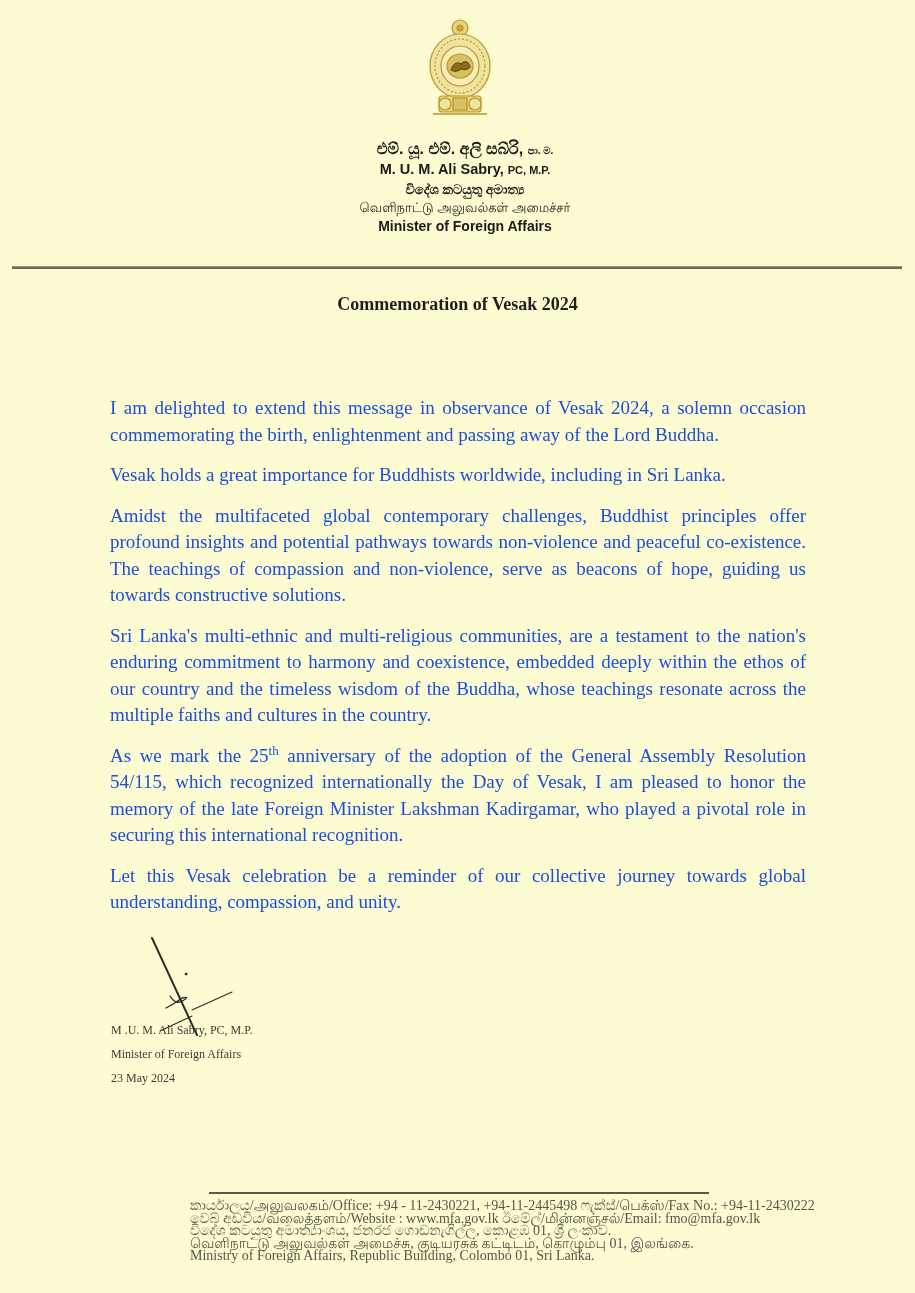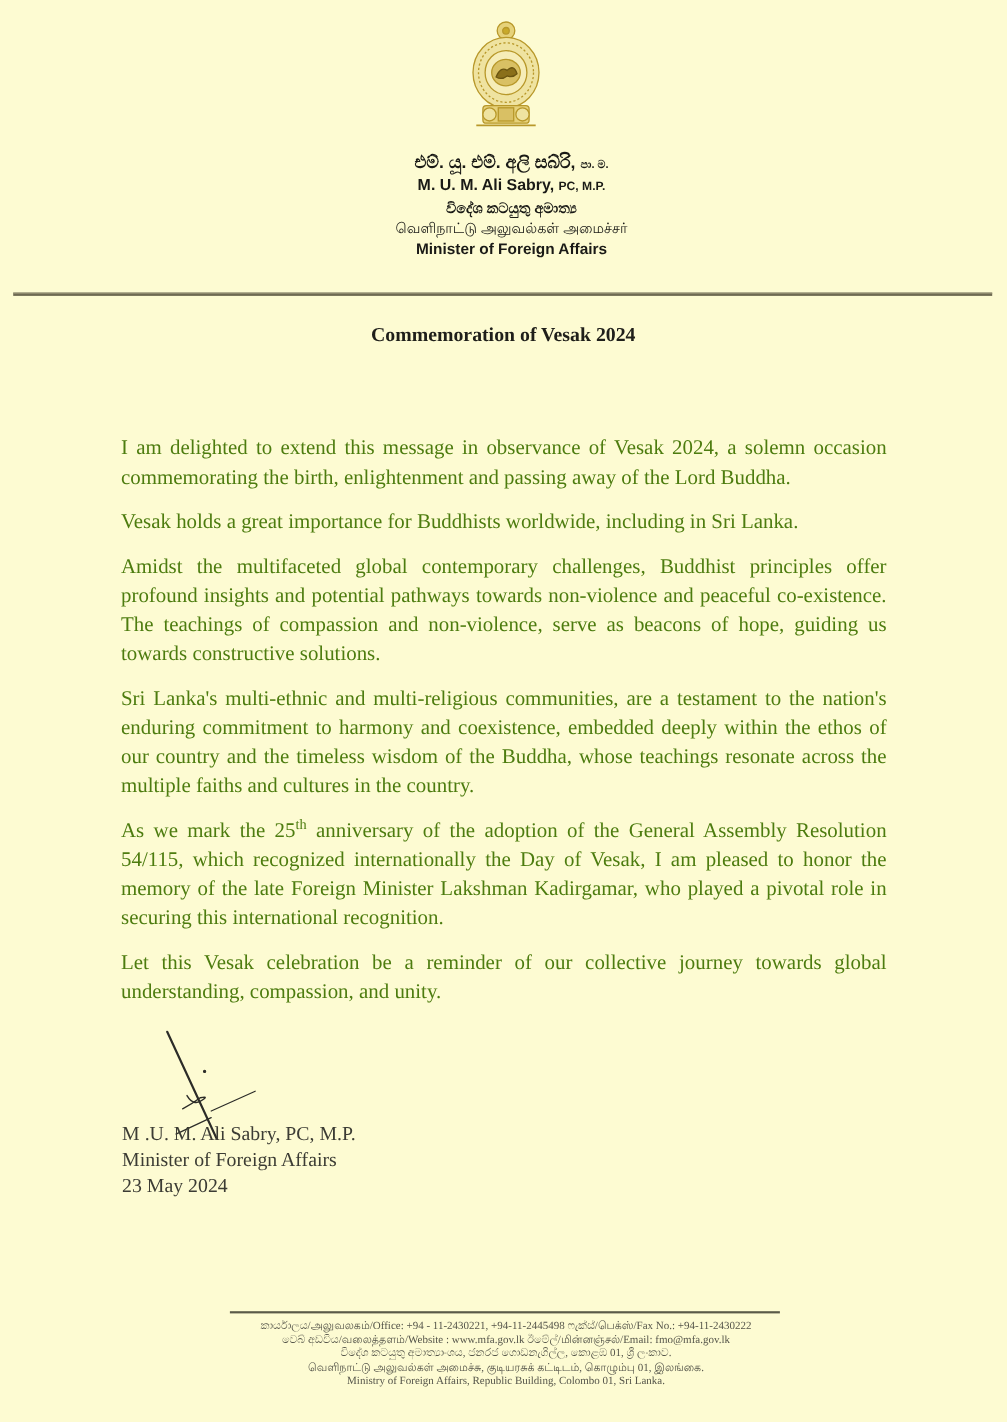--- a/index.html
+++ b/index.html
@@ -66,21 +66,21 @@
       color: #1f1f1a;
     }
     .body-text {
       position: absolute;
       left: 110px;
       top: 395px;
       width: 696px;
       font-family: "Liberation Serif", serif;
       font-size: 19px;
       line-height: 26.5px;
-      color: #4d7c0f;
+      color: #1d4ed8;
       text-align: justify;
     }
     .body-text p {
       margin: 0 0 14px 0;
     }
     .body-text sup {
       font-size: 13px;
       line-height: 0;
     }
     .signature {
@@ -88,42 +88,42 @@
       left: 140px;
       top: 936px;
       width: 100px;
       height: 100px;
     }
     .sign-block {
       position: absolute;
       left: 111px;
       top: 1018px;
       font-family: "Liberation Serif", serif;
-      font-size: 18px;
+      font-size: 12px;
       line-height: 24px;
       color: #3c3c34;
     }
     .sign-block span { display: block; }
 
     .footer-rule {
       position: absolute;
       left: 209px;
       top: 1192px;
       width: 500px;
       height: 2px;
       background: #5a5a48;
     }
     .footer {
       position: absolute;
       left: 190px;
       top: 1200px;
       width: 540px;
-      text-align: center;
-      font-family: "Liberation Serif", serif;
-      font-size: 10px;
+      text-align: left;
+      font-family: "Liberation Serif", serif;
+      font-size: 14px;
       line-height: 12.5px;
       color: #55554a;
     }
     .footer span { display: block; white-space: nowrap; }
   </style>
 </head>
 <body>
 
 <div class="emblem">
   <svg width="70" height="102" viewBox="0 0 70 102">

